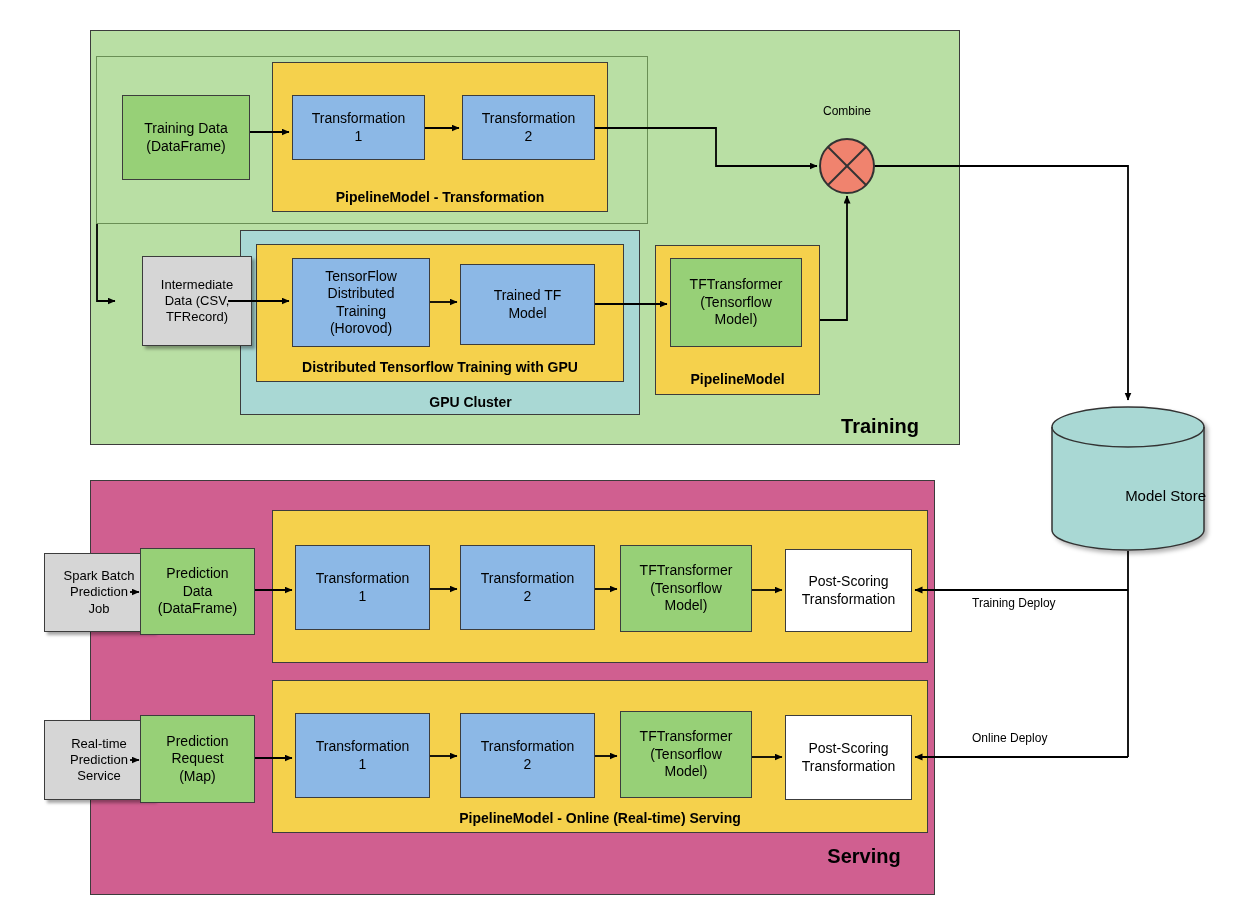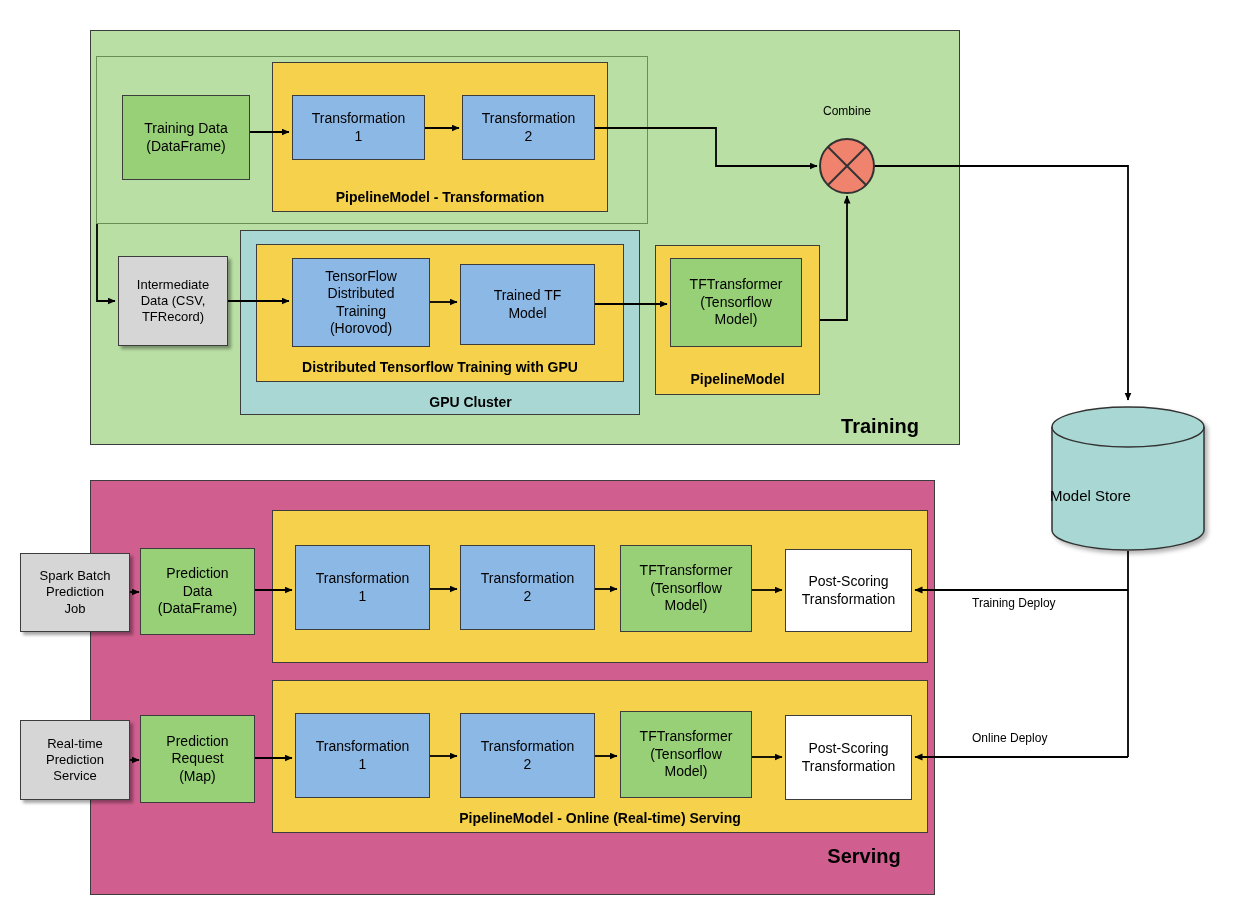--- a/index.html
+++ b/index.html
@@ -15,27 +15,27 @@
   .seclabel { position:absolute; font-weight:bold; font-size:20px; text-align:center; }
   .free-label { position:absolute; font-size:12px; }
   .shadow { box-shadow:3px 3px 3px rgba(0,0,0,0.35); }
 
   .bg-training { background:#b9dfa4; }
   .bg-serving  { background:#d05f90; }
   .bg-yellow   { background:#f5d14c; }
   .bg-blue     { background:#8cb8e6; }
   .bg-green    { background:#97d077;align-items:center; }
   .bg-teal     { background:#a9d8d4; }
-  .bg-gray     { background:#d6d6d6; }
+  .bg-gray     { background:#d6d6d6;margin-left:24px; }
   .bg-white    { background:#ffffff; }
   .group-border { background:transparent; border:1px solid #6a8f55; }
 
   .arrows { position:absolute; left:0; top:0; pointer-events:none; }
   .ms-wrap { position:absolute; }
-  .ms-label { position:absolute; left:0; top:84px; width:100%; text-align:left; font-size:15px; }
+  .ms-label { position:absolute; left:0; top:84px; width:100%; text-align:right; font-size:15px; }
 </style>
 </head>
 <body>
 
 <div class="canvas">
 
   <div class="container bg-training" style="left:90px;top:30px;width:870px;height:415px"></div>
   <div class="container group-border" style="left:96px;top:56px;width:552px;height:168px"></div>
 
   <div class="container bg-yellow" style="left:272px;top:62px;width:336px;height:150px"></div>

